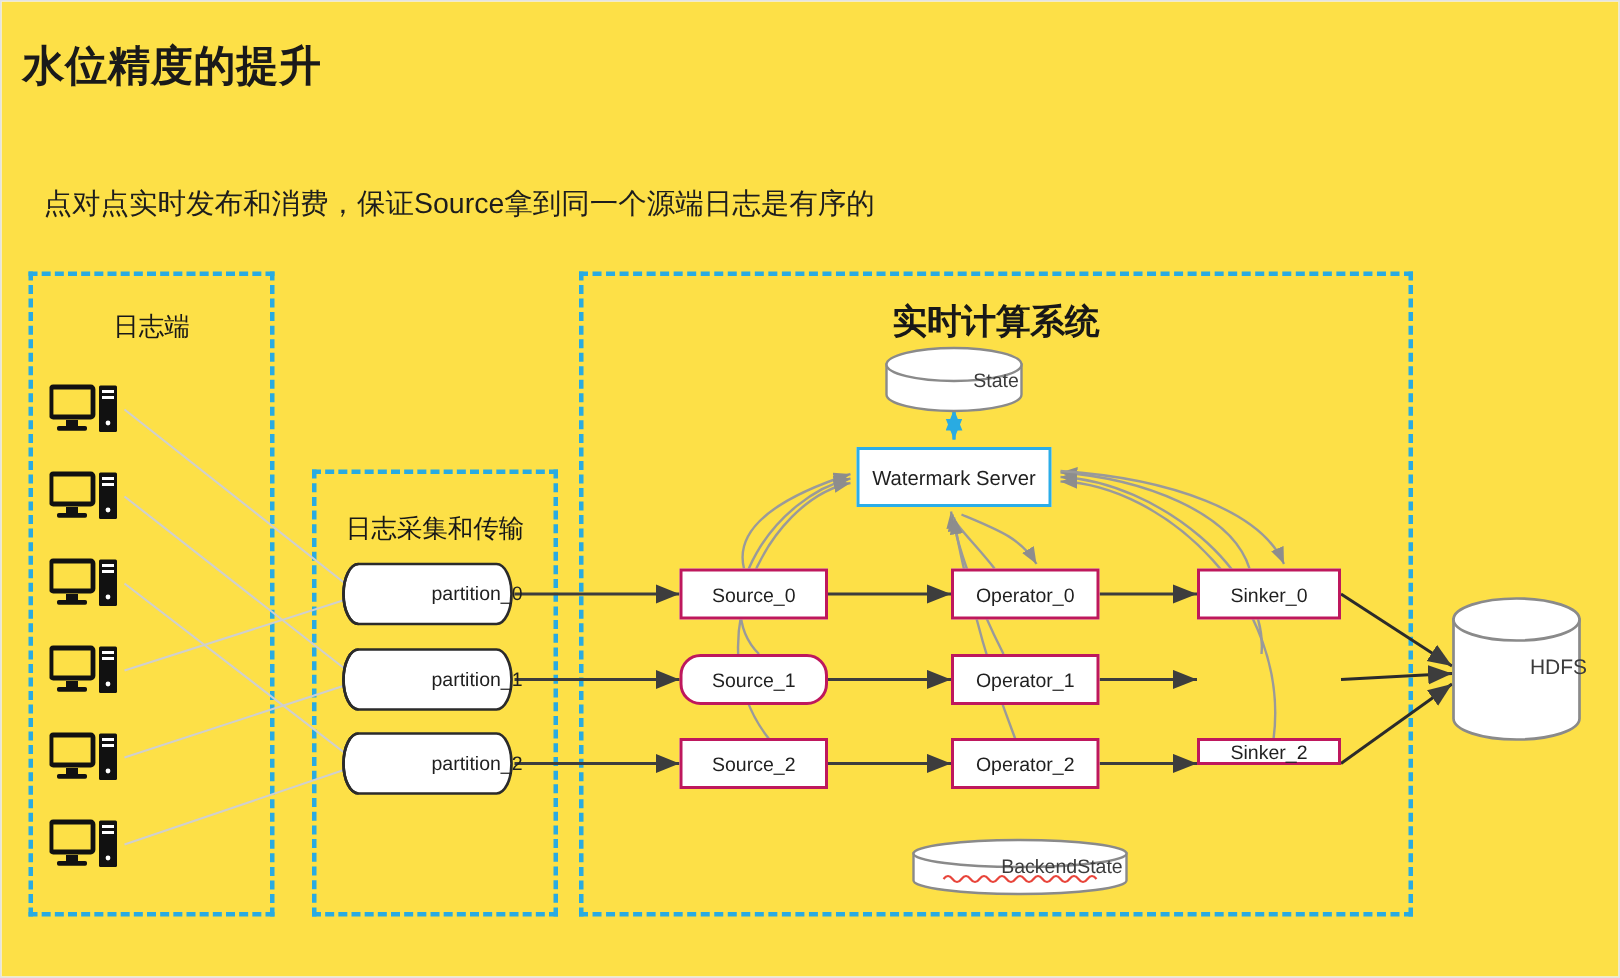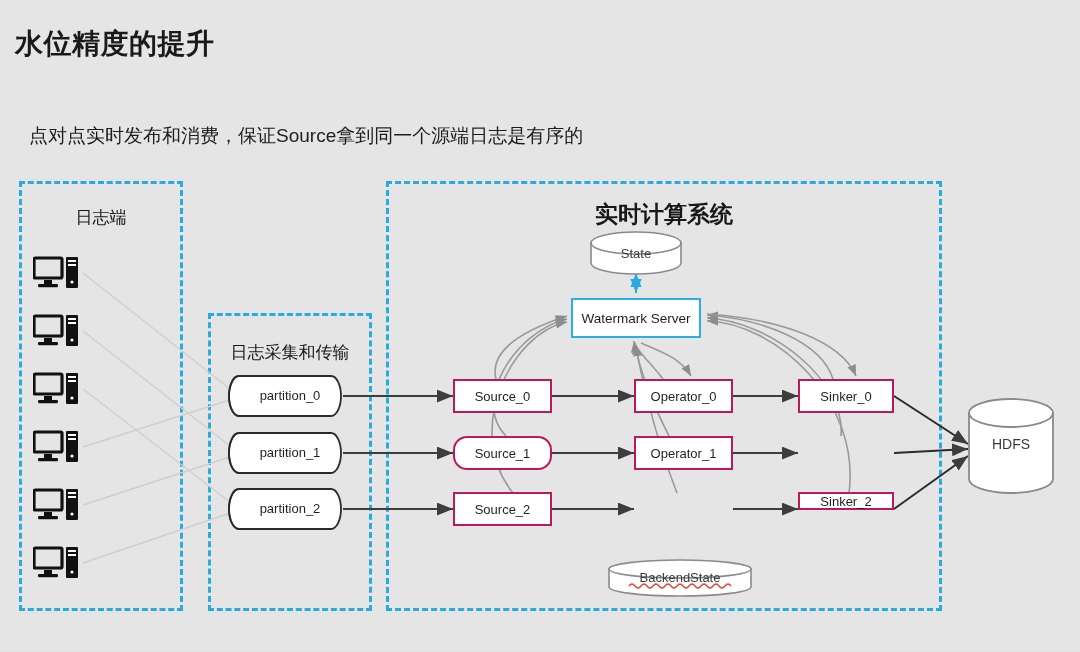--- a/index.html
+++ b/index.html
@@ -20,21 +20,21 @@
     background: #ffffff;
     box-sizing: border-box;
     border: 1px solid #e3e3e3;
     overflow: hidden;
   }
   #slide-inner {
     position: absolute;
     left: 0; top: 0;
     width: 1078px;
     height: 650px;
-    background: #e5e5e5;
+    background: #fde047;
   }
 
   
   .slide-title {
     position: absolute;
     left: 14px;
     top: 24px;
     font-size: 28px;
     font-weight: bold;
     color: #1a1a1a;
@@ -109,20 +109,21 @@
     color: #1f1f1f;
   }
   .cyl-label {
     position: absolute;
     left: 0;
     width: 100%;
     text-align: center;
     font-size: 13px;
     color: #3b3b3b;
     pointer-events: none;
+    padding-left: 28px;
   }
   .cyl-label.partition {
     color: #1f1f1f;
   }
 </style>
 </head>
 <body>
 
 <div id="slide">
   <div id="slide-inner">
@@ -336,20 +337,23 @@
     <div class="node-box" style="left:452px; top:491px; width:99px; height:34px;justify-content:center;">
       <span>Source_2</span>
     </div>
 
     <div class="node-box" style="left:633px; top:378px; width:99px; height:34px;">
       <span>Operator_0</span>
     </div>
     <div class="node-box" style="left:633px; top:435px; width:99px; height:34px;">
       <span>Operator_1</span>
     </div>
+    <div class="node-box" style="left:633px; top:491px; width:99px; height:34px;">
+      <span>Operator_2</span>
+    </div>
 
     <div class="node-box" style="left:797px; top:378px; width:96px; height:34px;">
       <span>Sinker_0</span>
     </div>
     <div class="node-box" style="left:797px; top:491px; width:96px; height:18px;">
       <span>Sinker_2</span>
     </div>
 
   </div>
 </div>

